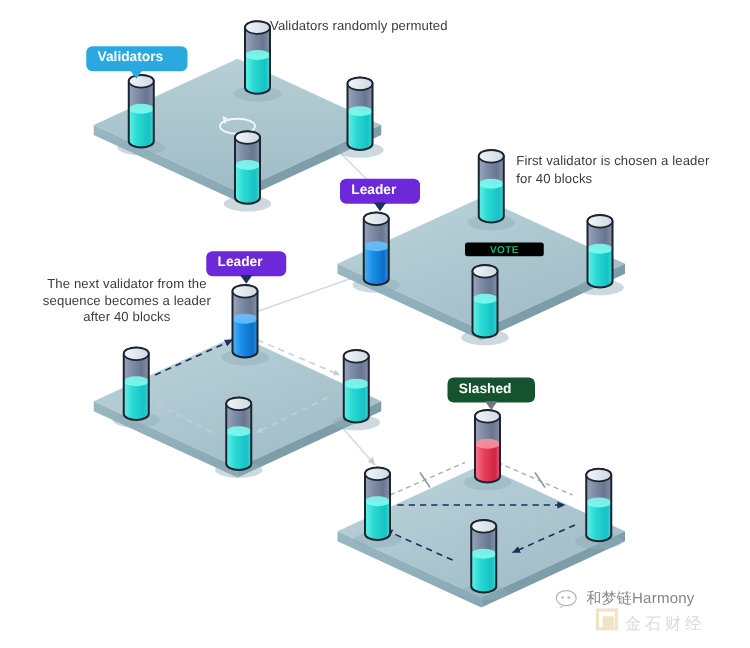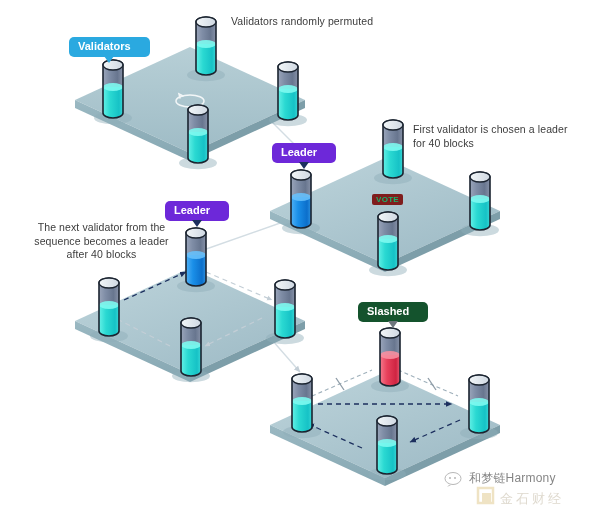--- a/index.html
+++ b/index.html
@@ -48,22 +48,22 @@
   .badge.leader::after{color:#1c2f5e;}
   .badge.slashed{background:#14532d;}
   .badge.slashed::after{color:#6e767d;}
 
   .vote-label{
     position:absolute;
     font-family:"Liberation Sans","DejaVu Sans",sans-serif;
     font-size:8px;
     font-weight:bold;
     color:#19b36b;
-    background:#7f1d1d;
-    padding:1px 4px;
+    background:#000000;
+    padding:1px 20px;
     border-radius:2px;
     letter-spacing:.3px;
   }
 
   .watermark{
     position:absolute;
     display:flex;
     align-items:center;
     gap:5px;
     opacity:.72;
@@ -372,21 +372,21 @@
           <path d="M0 27 L20 27
      L20 53 A10 5 0 0 1 0 53 Z" fill="url(#fillTeal)"></path>
           <ellipse cx="10" cy="27" rx="10" ry="4" fill="#7dfaf0" opacity=".9"></ellipse>
           <path d="M0 5 A10 5 0 0 1 20 5
      L20 53 A10 5 0 0 1 0 53 Z" fill="none" stroke="#1b2430" stroke-width="1.6"></path>
           <ellipse cx="10" cy="5" rx="10" ry="5" fill="url(#capG)" stroke="#1b2430" stroke-width="1.4"></ellipse>
         </g>
       </g>
   </svg>
 
-  <div class="caption" style="left:216px;top:15px;width:200px;padding-left:15px;">Validators randomly permuted</div>
+  <div class="caption" style="left:216px;top:15px;width:200px;">Validators randomly permuted</div>
 
   <div class="caption" style="left:413px;top:123px;width:180px;">First validator is chosen a leader
 for 40 blocks</div>
 
   <div class="caption" style="left:14px;top:221px;width:175px;text-align:center;">The next validator from the
 sequence becomes a leader
 after 40 blocks</div>
 
 
   <div class="badge validators" style="left:69px;top:37px;">Validators</div>

